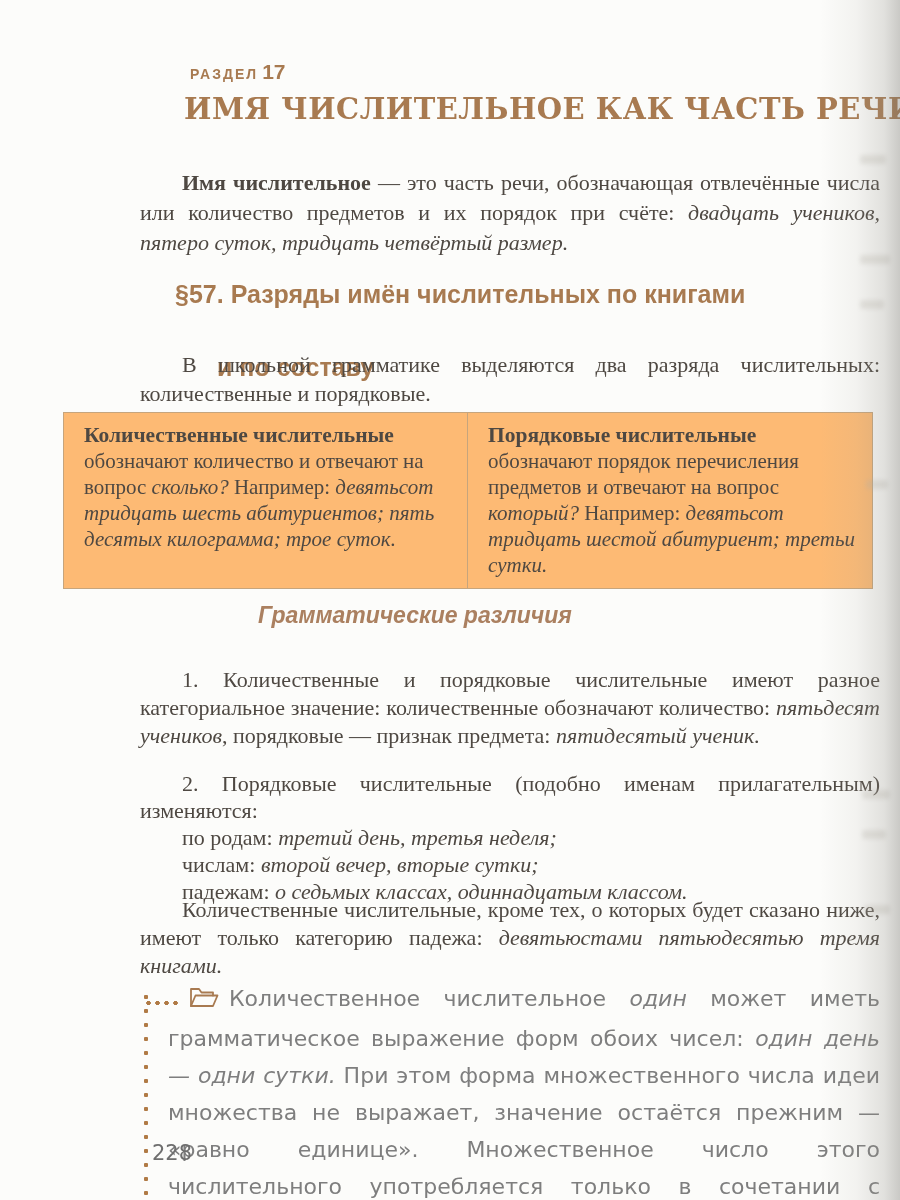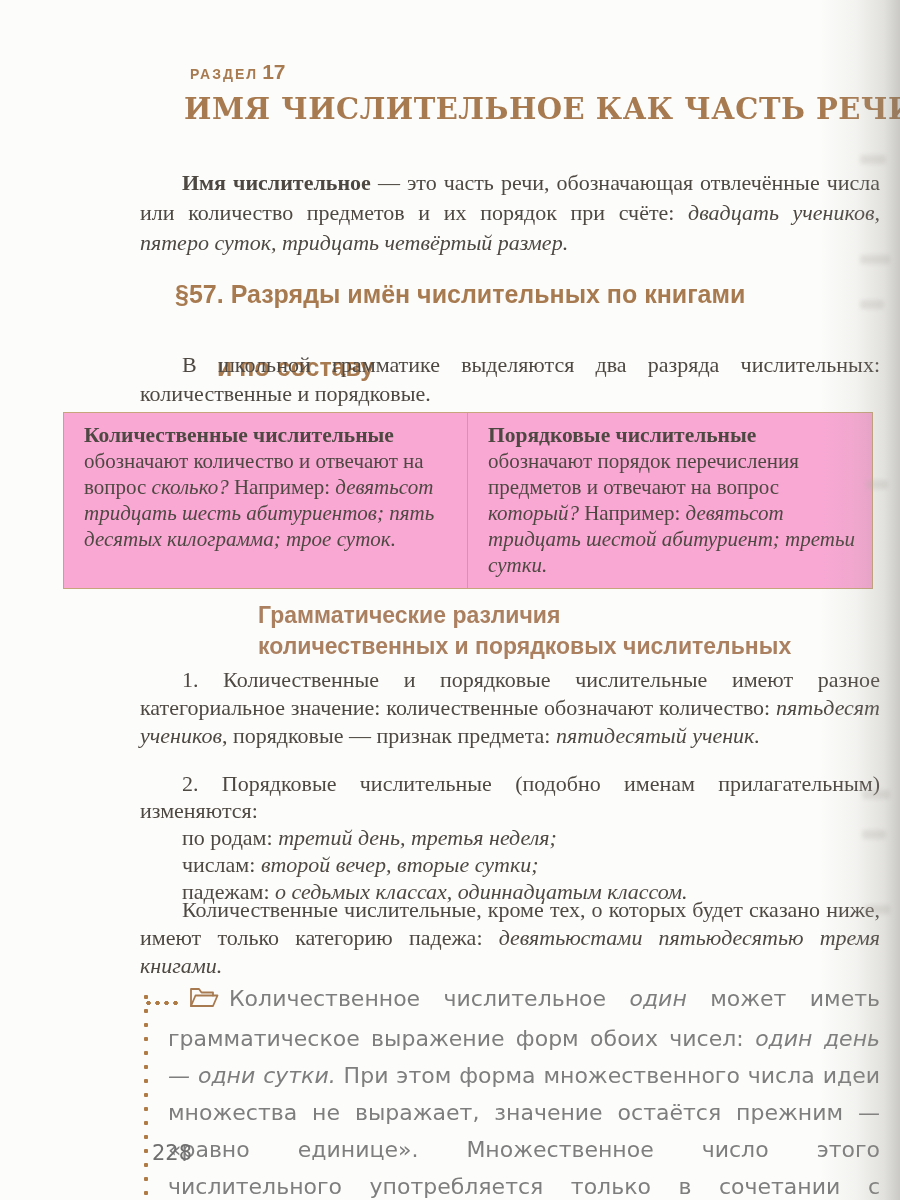--- a/index.html
+++ b/index.html
@@ -55,37 +55,38 @@
   }
   .sh-line2 { margin-left: 42px; margin-top: 40px; }
 
   
   .cmp-table {
     position: absolute; top: 412px; left: 63px;
     width: 810px; min-height: 162px;
     display: flex;
     border: 1px solid #c6a57d;
     box-sizing: border-box;
-    background: #f9a8d4;
+    background: #fdba74;
   }
   .cmp-cell {
     flex: 1 1 50%;
     padding: 9px 16px 10px 20px;
     font-size: 21px; line-height: 26px;
     box-sizing: border-box;
   }
   .cmp-cell.left { border-right: 1px solid #c6a57d; }
   .cmp-cell b { font-size: 21.5px; }
 
   
   .subheading {
     position: absolute; top: 600px; left: 258px;
     font-family: "Liberation Sans", sans-serif;
     font-weight: bold; font-size: 23px; line-height: 31px;
     color: #ab8060;
+    font-style: italic;
   }
 
   
   .item2 {
     position: absolute; top: 770px; left: 140px; width: 740px;
     font-size: 22px; line-height: 27px;
   }
   .item2 .par { margin: 0; text-align: justify; text-indent: 42px; }
   .form-line { margin-left: 42px; }
 
@@ -156,21 +157,20 @@
 
   <p class="body-par lead indent">В школьной грамматике выделяются два разряда числительных: количественные и порядковые.</p>
 
   <div class="cmp-table">
     <div class="cmp-cell left"><b>Количественные числительные</b><span> обозначают количество и отвечают на вопрос </span><i>сколько?</i><span> Например: </span><i>девятьсот тридцать шесть абитуриентов; пять десятых килограмма; трое суток.</i></div>
     <div class="cmp-cell right"><b>Порядковые числительные</b><span> обозначают порядок перечисления предметов и отвечают на вопрос </span><i>который?</i><span> Например: </span><i>девятьсот тридцать шестой абитуриент; третьи сутки.</i></div>
   </div>
 
   <div class="subheading">
     <div>Грамматические различия</div>
-    <div>количественных и порядковых числительных</div>
   </div>
 
   <p class="body-par item1 indent"><span>1. Количественные и порядковые числительные имеют разное категориальное значение: количественные обозначают количество: </span><i>пятьдесят учеников</i><span>, порядковые — признак предмета: </span><i>пятидесятый ученик.</i></p>
 
   <div class="item2">
     <p class="par">2. Порядковые числительные (подобно именам прилагательным) изменяются:</p>
     <div class="form-line"><span>по родам: </span><i>третий день, третья неделя;</i></div>
     <div class="form-line"><span>числам: </span><i>второй вечер, вторые сутки;</i></div>
     <div class="form-line"><span>падежам: </span><i>о седьмых классах, одиннадцатым классом.</i></div>
   </div>

